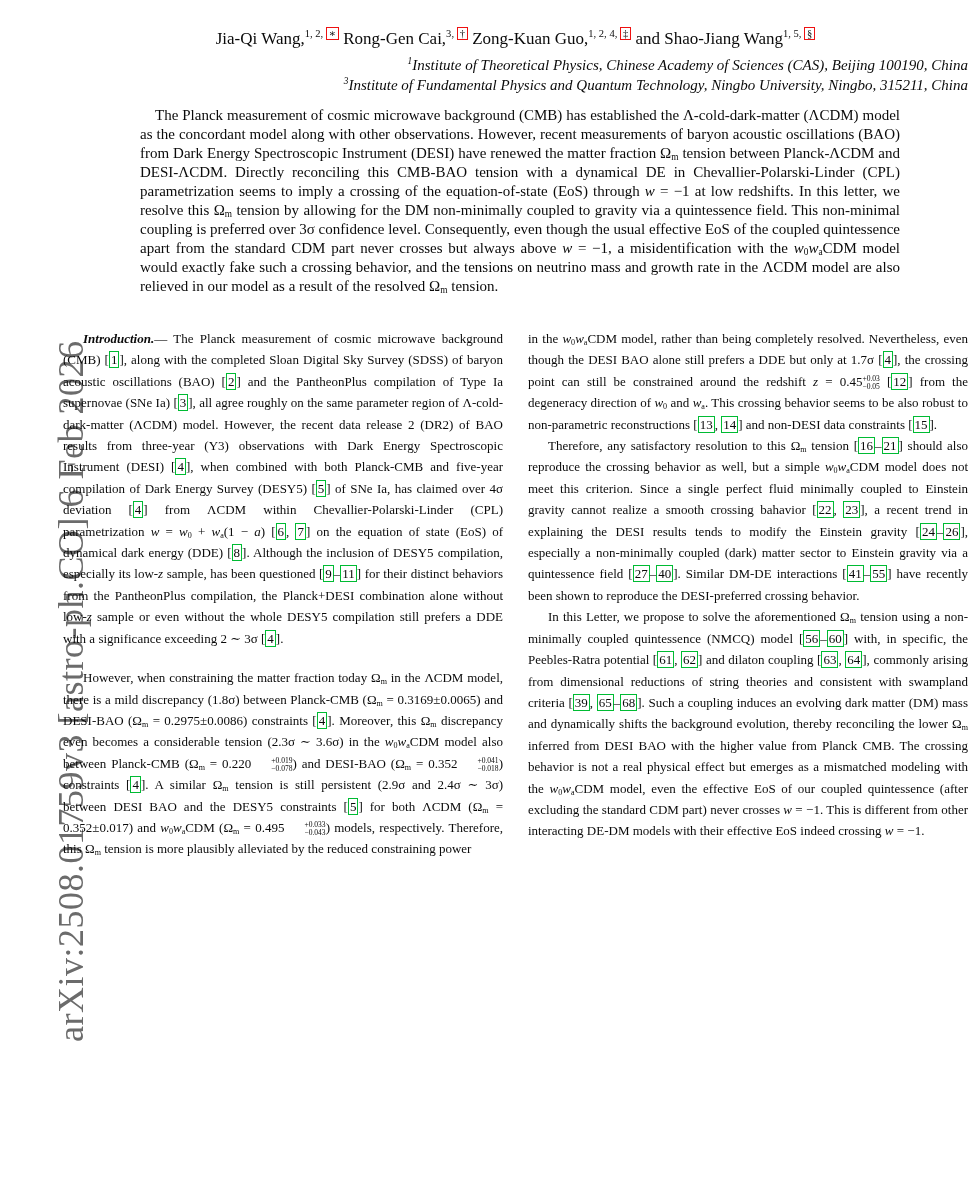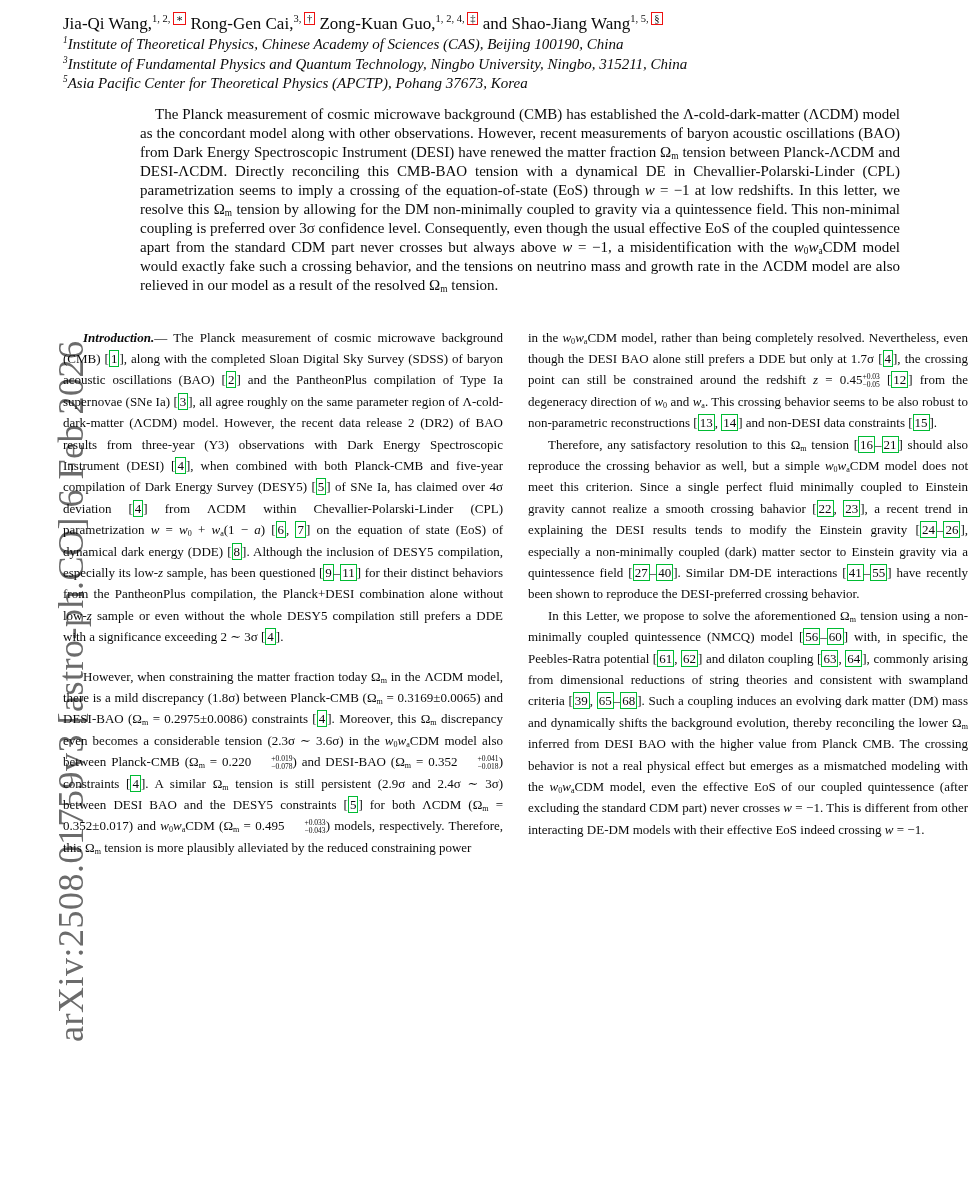--- a/index.html
+++ b/index.html
@@ -28,25 +28,25 @@
   }
   .page{position:absolute;left:63px;top:0;width:905px;}
   .title{
     margin-top:5px;
     text-align:center;
     font-size:21px;
     font-weight:bold;
     letter-spacing:0.2px;
   }
   .authors{
-    margin-top:14px;
-    text-align:left;
+    margin-top:29px;
+    text-align:center;
     font-size:17px;
   }
-  .affils{margin-top:1px;text-align:left;}
+  .affils{margin-top:7px;text-align:right;}
   .affil{
     font-style:italic;
     font-size:15px;
     line-height:19.5px;
   }
   .abstract{
     margin:11px 13px 0 77px;
     width:760px;
     font-size:15px;
     line-height:19px;
@@ -90,21 +90,20 @@
 
 <div class="stamp-wrap">
   <div class="stamp-text">arXiv:2508.01759v3  [astro-ph.CO]  6 Feb 2026</div>
 </div>
 
 <div class="page">
   <div class="authors">Jia-Qi Wang,<sup>1, 2, <span class="rbox">∗</span></sup> Rong-Gen Cai,<sup>3, <span class="rbox">†</span></sup> Zong-Kuan Guo,<sup>1, 2, 4, <span class="rbox">‡</span></sup> and Shao-Jiang Wang<sup>1, 5, <span class="rbox">§</span></sup></div>
   <div class="affils">
     <div class="affil"><sup>1</sup>Institute of Theoretical Physics, Chinese Academy of Sciences (CAS), Beijing 100190, China</div>
     <div class="affil"><sup>3</sup>Institute of Fundamental Physics and Quantum Technology, Ningbo University, Ningbo, 315211, China</div>
-    <div class="affil"><sup>5</sup>Asia Pacific Center for Theoretical Physics (APCTP), Pohang 37673, Korea</div>
   </div>
   <div class="abstract"><span class="p-ind"></span><span>The Planck measurement of cosmic microwave background (CMB) has established the Λ-cold-dark-matter (ΛCDM) model as the concordant model along with other observations. However, recent measurements of baryon acoustic oscillations (BAO) from Dark Energy Spectroscopic Instrument (DESI) have renewed the matter fraction Ω<sub>m</sub> tension between Planck-ΛCDM and DESI-ΛCDM. Directly reconciling this CMB-BAO tension with a dynamical DE in Chevallier-Polarski-Linder (CPL) parametrization seems to imply a crossing of the equation-of-state (EoS) through <i>w</i> = −1 at low redshifts. In this letter, we resolve this Ω<sub>m</sub> tension by allowing for the DM non-minimally coupled to gravity via a quintessence field. This non-minimal coupling is preferred over 3σ confidence level. Consequently, even though the usual effective EoS of the coupled quintessence apart from the standard CDM part never crosses but always above <i>w</i> = −1, a misidentification with the <i>w</i><sub>0</sub><i>w</i><sub>a</sub>CDM model would exactly fake such a crossing behavior, and the tensions on neutrino mass and growth rate in the ΛCDM model are also relieved in our model as a result of the resolved Ω<sub>m</sub> tension.</span></div>
 
   <div class="columns">
     <div class="col">
       <div class="para ind"><span class="bi">Introduction.</span>— The Planck measurement of cosmic microwave background (CMB) [<span class="cite">1</span>], along with the completed Sloan Digital Sky Survey (SDSS) of baryon acoustic oscillations (BAO) [<span class="cite">2</span>] and the PantheonPlus compilation of Type Ia supernovae (SNe Ia) [<span class="cite">3</span>], all agree roughly on the same parameter region of Λ-cold-dark-matter (ΛCDM) model. However, the recent data release 2 (DR2) of BAO results from three-year (Y3) observations with Dark Energy Spectroscopic Instrument (DESI) [<span class="cite">4</span>], when combined with both Planck-CMB and five-year compilation of Dark Energy Survey (DESY5) [<span class="cite">5</span>] of SNe Ia, has claimed over 4σ deviation [<span class="cite">4</span>] from ΛCDM within Chevallier-Polarski-Linder (CPL) parametrization <i>w</i> = <i>w</i><sub>0</sub> + <i>w</i><sub>a</sub>(1 − <i>a</i>) [<span class="cite">6</span>, <span class="cite">7</span>] on the equation of state (EoS) of dynamical dark energy (DDE) [<span class="cite">8</span>]. Although the inclusion of DESY5 compilation, especially its low-<i>z</i> sample, has been questioned [<span class="cite">9</span>–<span class="cite">11</span>] for their distinct behaviors from the PantheonPlus compilation, the Planck+DESI combination alone without low-<i>z</i> sample or even without the whole DESY5 compilation still prefers a DDE with a significance exceeding 2 ∼ 3σ [<span class="cite">4</span>].</div>
       <div class="para ind gap-before">However, when constraining the matter fraction today Ω<sub>m</sub> in the ΛCDM model, there is a mild discrepancy (1.8σ) between Planck-CMB (Ω<sub>m</sub> = 0.3169±0.0065) and DESI-BAO (Ω<sub>m</sub> = 0.2975±0.0086) constraints [<span class="cite">4</span>]. Moreover, this Ω<sub>m</sub> discrepancy even becomes a considerable tension (2.3σ ∼ 3.6σ) in the <i>w</i><sub>0</sub><i>w</i><sub>a</sub>CDM model also between Planck-CMB (Ω<sub>m</sub> = 0.220<span class="pm"><span class="t">+0.019</span><span class="b">−0.078</span></span>) and DESI-BAO (Ω<sub>m</sub> = 0.352<span class="pm"><span class="t">+0.041</span><span class="b">−0.018</span></span>) constraints [<span class="cite">4</span>]. A similar Ω<sub>m</sub> tension is still persistent (2.9σ and 2.4σ ∼ 3σ) between DESI BAO and the DESY5 constraints [<span class="cite">5</span>] for both ΛCDM (Ω<sub>m</sub> = 0.352±0.017) and <i>w</i><sub>0</sub><i>w</i><sub>a</sub>CDM (Ω<sub>m</sub> = 0.495<span class="pm"><span class="t">+0.033</span><span class="b">−0.043</span></span>) models, respectively. Therefore, this Ω<sub>m</sub> tension is more plausibly alleviated by the reduced constraining power</div>
     </div>
     <div class="col">
       <div class="para">in the <i>w</i><sub>0</sub><i>w</i><sub>a</sub>CDM model, rather than being completely resolved.  Nevertheless, even though the DESI BAO alone still prefers a DDE but only at 1.7σ [<span class="cite">4</span>], the crossing point can still be constrained around the redshift <i>z</i> = 0.45<span class="pm"><span class="t">+0.03</span><span class="b">−0.05</span></span> [<span class="cite">12</span>] from the degeneracy direction of <i>w</i><sub>0</sub> and <i>w</i><sub>a</sub>. This crossing behavior seems to be also robust to non-parametric reconstructions [<span class="cite">13</span>, <span class="cite">14</span>] and non-DESI data constraints [<span class="cite">15</span>].</div>

